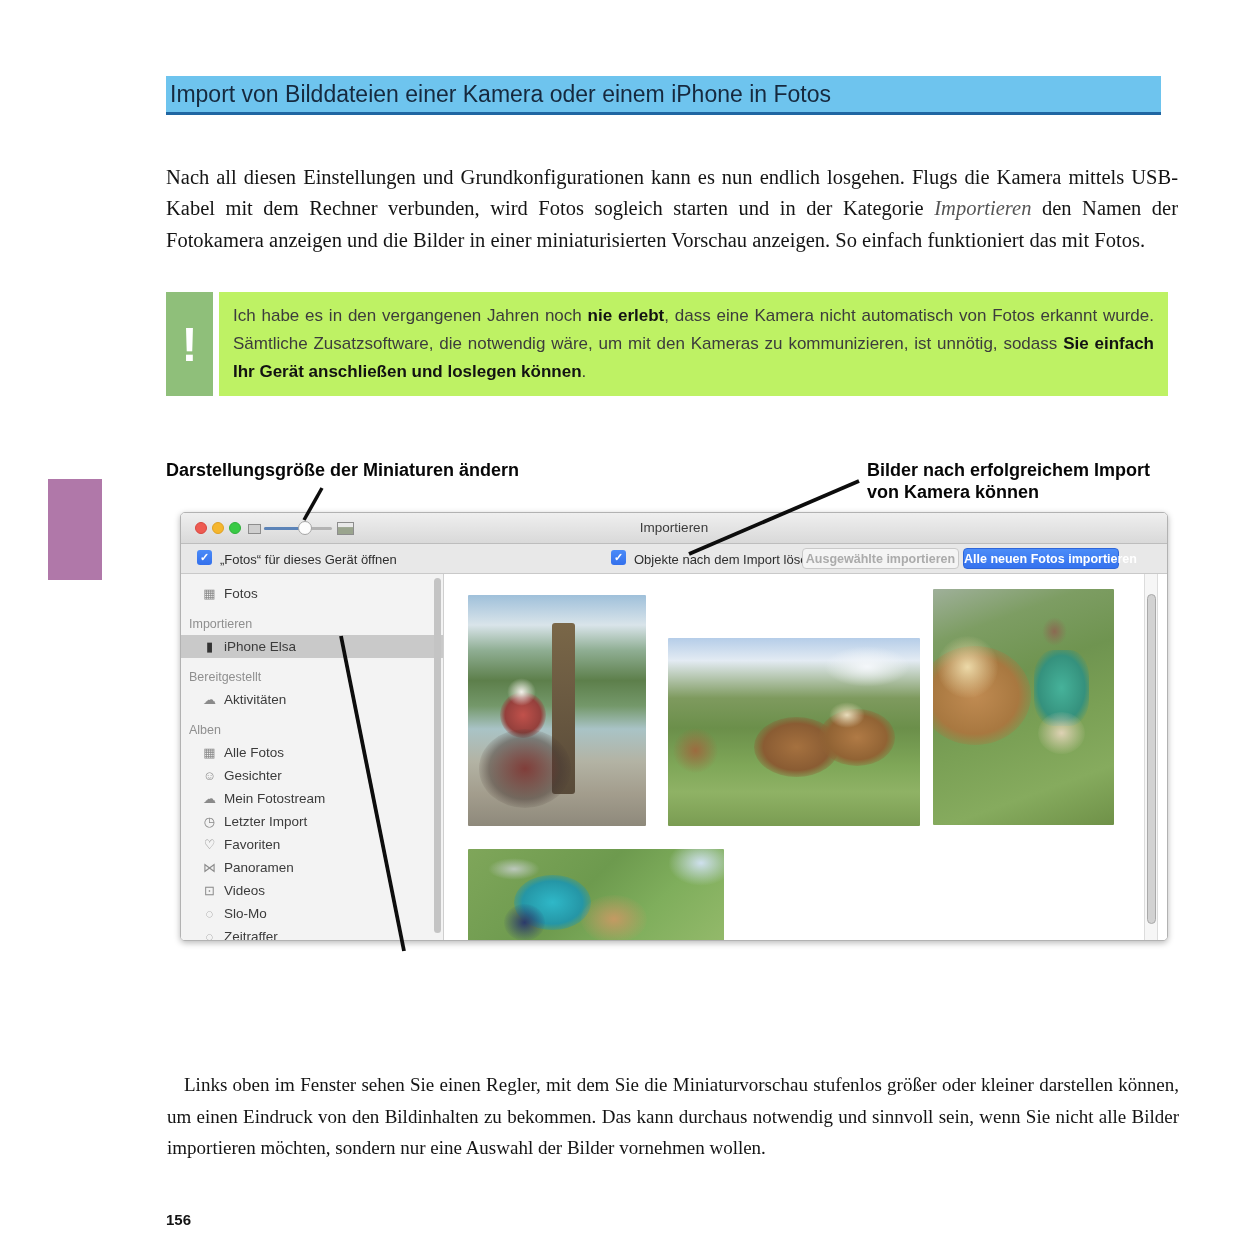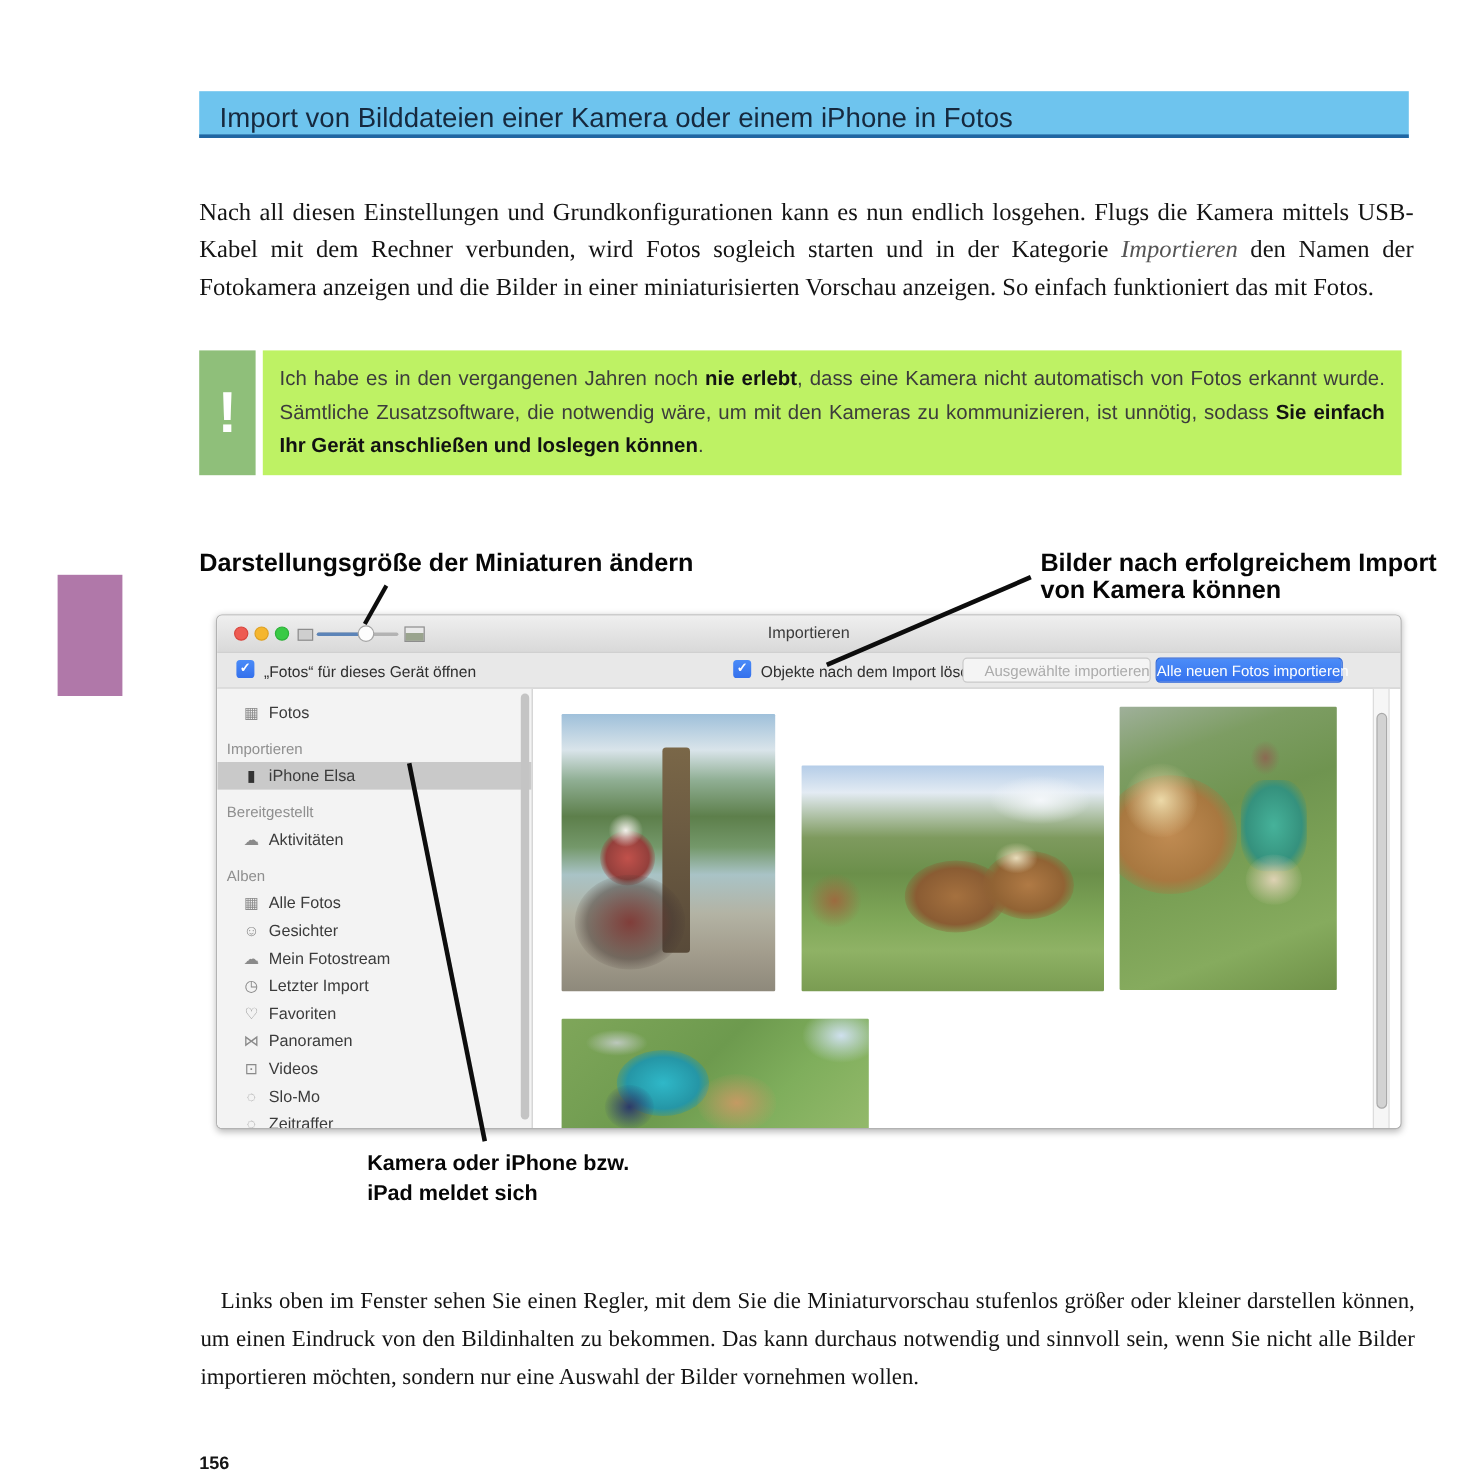--- a/index.html
+++ b/index.html
@@ -1,35 +1,35 @@
 <!DOCTYPE html>
 <html><head>
 <meta charset="utf-8">
 <style>
   html,body{margin:0;padding:0;background:#ffffff;}
   .page{position:relative;width:1234px;height:1234px;background:#fff;font-family:"Liberation Sans",sans-serif;overflow:hidden;}
 
   
   .chapter{position:absolute;left:166px;top:11px;font-size:23px;color:#48484b;letter-spacing:.2px;}
   .chapter .purple{color:#c06fb2;}
-  .section-bar{position:absolute;left:166px;top:76px;width:991px;height:36px;background:#6ec4ee;border-bottom:3px solid #2066a2;display:flex;align-items:flex-end;padding-left:17px;font-size:23px;color:#16293e;}
+  .section-bar{position:absolute;left:166px;top:76px;width:991px;height:36px;background:#6ec4ee;border-bottom:3px solid #2066a2;display:flex;align-items:center;padding-left:4px;font-size:23px;color:#16293e;}
   .serif{font-family:"Liberation Serif",serif;color:#141414;}
   .p1{position:absolute;left:166px;top:141px;width:1012px;font-size:20.5px;line-height:31.5px;text-align:justify;}
   .p1 .it{font-style:italic;color:#555;}
   .lead{position:absolute;left:183px;top:427px;font-size:20.5px;}
   .p2{position:absolute;left:167px;top:1050px;width:1012px;font-size:19px;line-height:31.5px;text-align:justify;text-indent:17px;}
   .pagenum{position:absolute;left:166px;top:1211px;font-size:15px;font-weight:bold;color:#141414;}
 
   
   .note-icon{position:absolute;left:166px;top:292px;width:47px;height:104px;background:#8fbf7a;display:flex;align-items:center;justify-content:center;color:#fff;font-size:48px;font-weight:bold;}
   .note-box{position:absolute;left:219px;top:292px;width:949px;height:104px;background:#bef264;box-sizing:border-box;padding:10px 14px;font-size:17px;line-height:28px;color:#3c3c3c;text-align:justify;}
   .note-box b{color:#121212;}
 
   
-  .ann{position:absolute;font-weight:bold;font-size:21px;color:#060606;line-height:22px;}
+  .ann{position:absolute;font-weight:bold;font-size:18px;color:#060606;line-height:22px;}
   .ann-left{left:166px;top:459px;}
   .ann-right{left:867px;top:459px;}
   .ann-device{left:306px;top:957px;font-size:18px;line-height:25px;}
   .purple-rect{position:absolute;left:48px;top:479px;width:54px;height:101px;background:#b078a9;}
   svg.lines{position:absolute;left:0;top:0;pointer-events:none;z-index:30;}
 
   
   .win{position:absolute;left:180px;top:512px;width:988px;height:429px;background:#fff;border:1px solid #b2b2b2;border-radius:5px;box-shadow:0 2px 6px rgba(0,0,0,.28);box-sizing:border-box;overflow:hidden;z-index:10;}
   .titlebar{position:relative;height:30px;background:linear-gradient(#efefef,#d9d9d9);border-bottom:1px solid #bdbdbd;}
   .wintitle{position:absolute;left:0;right:0;top:7px;text-align:center;font-size:13.5px;color:#3c3c3c;}
@@ -39,21 +39,21 @@
   .tl.green{left:48px;background:#39ca45;border:1px solid #2eb13a;}
   .zoom-small{position:absolute;left:67px;top:11px;width:11px;height:8px;border:1px solid #8d8d8d;background:#cfcfcf;}
   .zoom-big{position:absolute;left:156px;top:9px;width:15px;height:11px;border:1px solid #8d8d8d;background:linear-gradient(180deg,#e9e9e9 40%,#9aa48e 41%);}
   .slider-track{position:absolute;left:83px;top:14px;width:68px;height:3px;background:#b3b3b3;border-radius:2px;}
   .slider-fill{position:absolute;left:0;top:0;width:40px;height:3px;background:#5c84b8;border-radius:2px;}
   .slider-knob{position:absolute;left:34px;top:-6px;width:14px;height:14px;border-radius:50%;background:#fdfdfd;border:1px solid #a5a5a5;box-sizing:border-box;}
 
   .toolbar{position:relative;height:29px;background:#e8e8e8;border-bottom:1px solid #c9c9c9;font-size:13px;color:#2e2e2e;}
   .cb{position:absolute;top:6px;width:15px;height:15px;border-radius:3px;background:linear-gradient(#4a8bf8,#3470ec);color:#fff;font-size:11px;line-height:15px;text-align:center;font-weight:bold;}
   .cb-label{position:absolute;top:8px;white-space:nowrap;}
-  .btn{position:absolute;top:4px;height:21px;border-radius:4px;font-size:12.5px;line-height:20px;text-align:right;box-sizing:border-box;white-space:nowrap;}
+  .btn{position:absolute;top:4px;height:21px;border-radius:4px;font-size:12.5px;line-height:20px;text-align:center;box-sizing:border-box;white-space:nowrap;font-weight:bold;}
   .btn.disabled{left:621px;width:157px;background:#f4f4f4;border:1px solid #c9c9c9;color:#ababab;}
   .btn.primary{left:782px;width:156px;background:linear-gradient(#4b8cf8,#3572ee);border:1px solid #2e66d9;color:#fff;}
 
   .winbody{position:relative;height:368px;background:#fff;}
   .sidebar{position:absolute;left:0;top:0;width:263px;height:100%;background:#f3f3f3;border-right:1px solid #cfcfcf;box-sizing:border-box;padding-top:8px;overflow:hidden;}
   .srow{height:23px;display:flex;align-items:center;padding-left:20px;font-size:13.5px;color:#3b3b3b;}
   .srow .sicon{width:17px;margin-right:6px;color:#8a8a8a;font-size:13px;text-align:center;flex:0 0 17px;}
   .srow.sel{background:#c9c9c9;}
   .srow.sel .sicon{color:#333;}
   .shead{height:23px;display:flex;align-items:center;padding-left:8px;font-size:12.5px;color:#8f8f8f;margin-top:7px;}
@@ -79,24 +79,20 @@
   <div class="note-icon">
       <span>!</span>
     </div>
   <div class="note-box"><span>Ich habe es in den vergangenen Jahren noch </span><b>nie erlebt</b><span>, dass eine Kamera nicht automatisch von Fotos erkannt wurde. Sämtliche Zusatzsoftware, die notwendig wäre, um mit den Kameras zu kommunizieren, ist unnötig, sodass </span><b>Sie einfach Ihr Gerät anschließen und loslegen können</b><span>.</span></div>
 
 
   <div class="ann ann-left">Darstellungsgröße der Miniaturen ändern</div>
   <div class="ann ann-right">
     <div>Bilder nach erfolgreichem Import</div>
     <div>von Kamera können</div>
-  </div>
-  <div class="ann ann-device">
-    <div>Kamera oder iPhone bzw.</div>
-    <div>iPad meldet sich</div>
   </div>
 
   <div class="purple-rect"></div>
 
   <div class="win">
 
     <div class="titlebar">
       <span class="tl red"></span>
       <span class="tl yellow"></span>
       <span class="tl green"></span>

